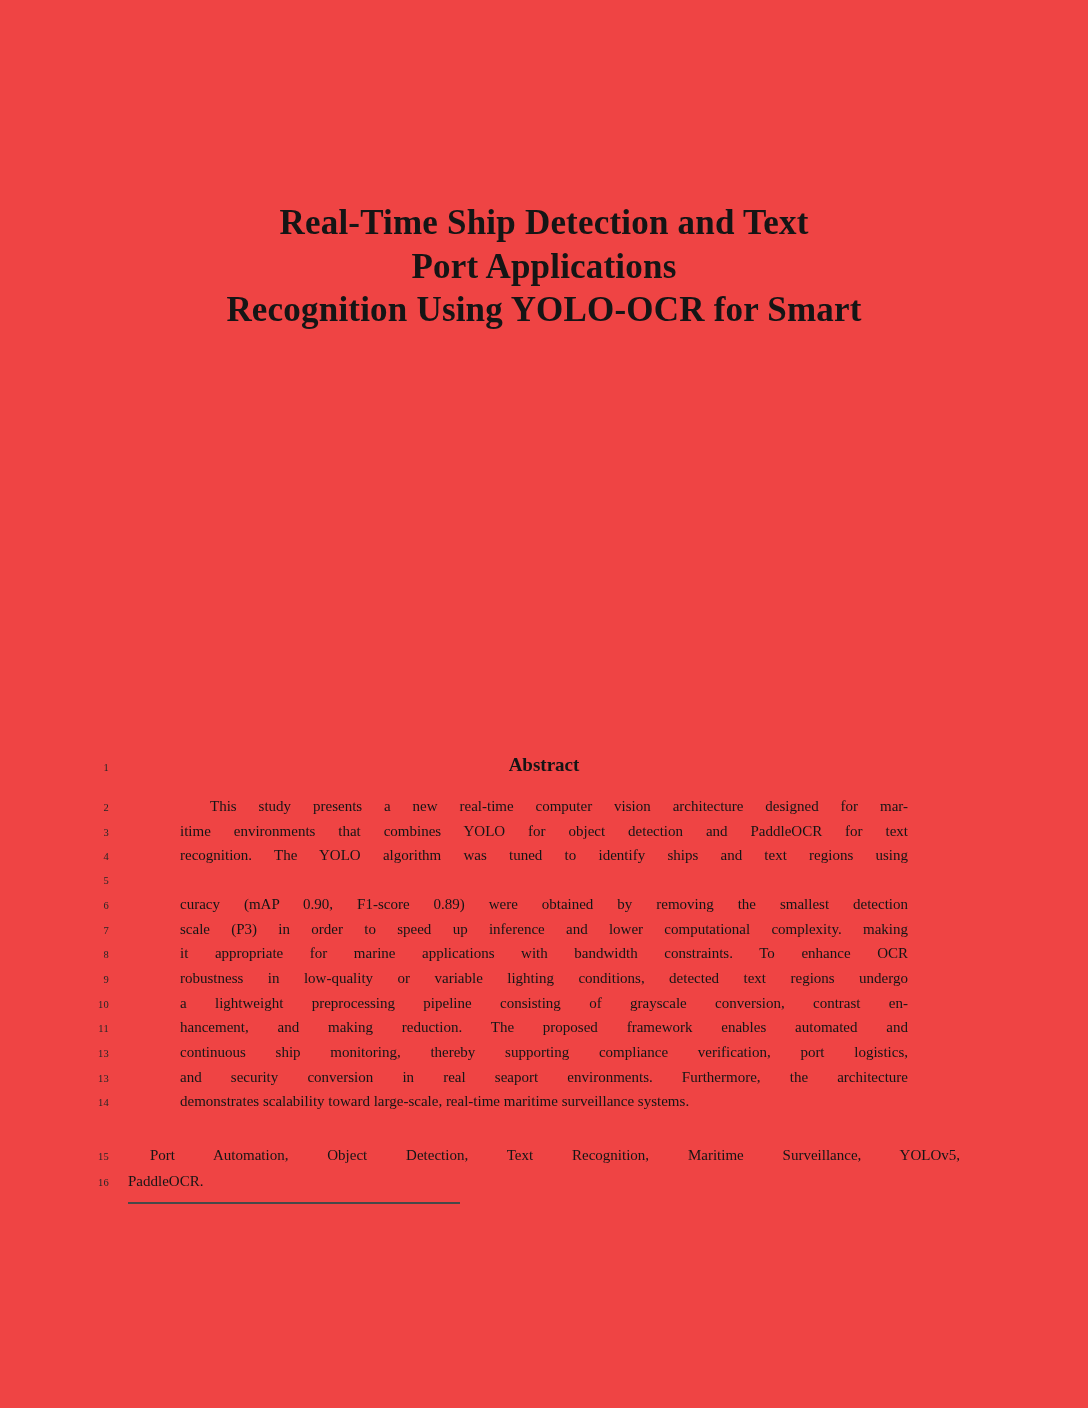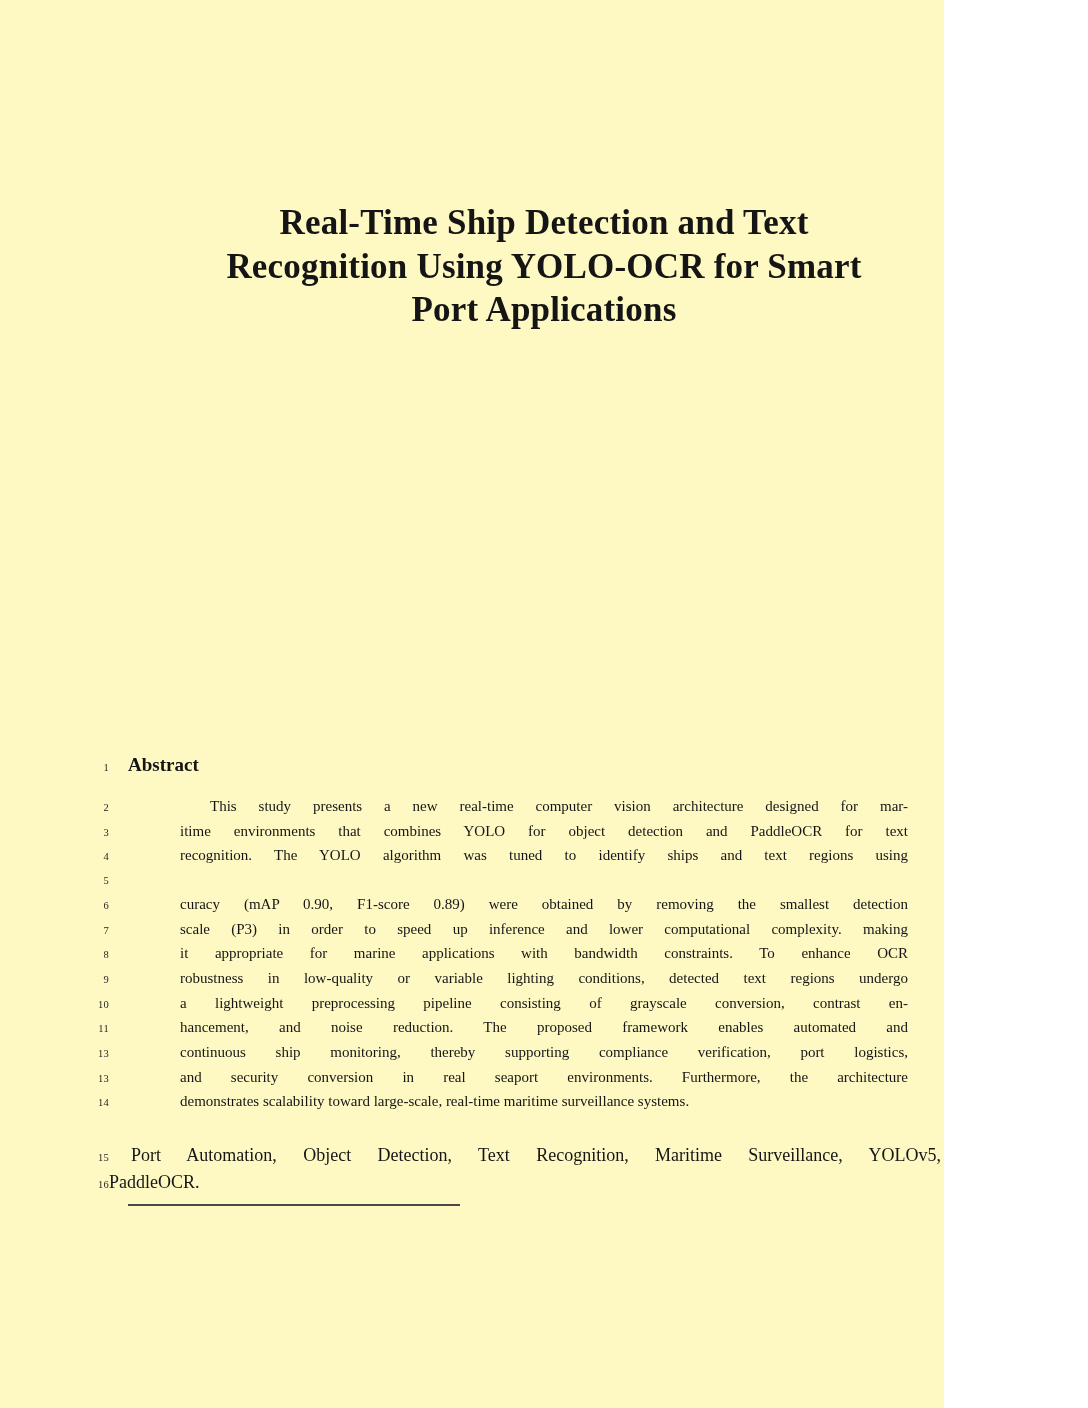--- a/index.html
+++ b/index.html
@@ -1,20 +1,20 @@
 <!DOCTYPE html>
 <html><head>
 <meta charset="utf-8">
 <style>
   html, body { margin: 0; padding: 0; background: #ffffff; }
   .page {
     position: relative;
-    width: 944px;
+    width: 1088px;
     height: 1408px;
-    background: #fef9c3;
+    background: #ef4444;
     font-family: "Liberation Serif", serif;
     color: #151515;
     overflow: hidden;
   }
 
   
   .title-block {
     position: absolute;
     top: 201px;
     left: 0;
@@ -44,57 +44,58 @@
     width: 109px;
     text-align: right;
     font-size: 10.5px;
     color: #262626;
     letter-spacing: 0.3px;
   }
   .abstract-heading-row { line-height: 26px; margin-bottom: 14px; }
   .abstract-heading {
     margin-left: 19px;
     width: 832px;
-    text-align: left;
+    text-align: center;
     font-weight: bold;
     font-size: 19px;
   }
   .abs-row { line-height: 23.7px; }
   .abs-text {
     margin-left: 71px;
     width: 728px;
     font-size: 15px;
   }
   .kw-block { margin-top: 28px; }
   .kw-row { line-height: 24px; }
   .kw-text {
+    margin-left: 19px;
     width: 832px;
-    font-size: 18px;
+    font-size: 15px;
   }
   .just { text-align: justify; text-align-last: justify; }
   .first-abs { text-indent: 30px; }
   .first-kw { text-indent: 22px; }
 
   .footnote-rule {
     margin-top: 7px;
     margin-left: 128px;
     width: 332px;
     height: 2px;
     background: #484848;
   }
 </style>
 </head>
 <body>
 
 <div class="page">
 
   <div class="title-block">
       <div class="title-line">Real-Time Ship Detection and Text</div>
+      <div class="title-line">Port Applications</div>
       <div class="title-line">Recognition Using YOLO-OCR for Smart</div>
-      <div class="title-line">Port Applications</div>
     </div>
 
   <div class="content-block">
 
     <div class="line-row abstract-heading-row">
       <span class="lnum">1</span>
       <span class="abstract-heading">Abstract</span>
     </div>
 
     <div id="abstract-lines">
@@ -128,21 +129,21 @@
         <div class="line-row abs-row">
           <span class="lnum">9</span>
           <span class="abs-text just">robustness in low-quality or variable lighting conditions, detected text regions undergo</span>
         </div>
         <div class="line-row abs-row">
           <span class="lnum">10</span>
           <span class="abs-text just">a lightweight preprocessing pipeline consisting of grayscale conversion, contrast en-</span>
         </div>
         <div class="line-row abs-row">
           <span class="lnum">11</span>
-          <span class="abs-text just">hancement, and noise reduction. The proposed framework enables automated and</span>
+          <span class="abs-text just">hancement, and making reduction. The proposed framework enables automated and</span>
         </div>
         <div class="line-row abs-row">
           <span class="lnum">13</span>
           <span class="abs-text just">continuous ship monitoring, thereby supporting compliance verification, port logistics,</span>
         </div>
         <div class="line-row abs-row">
           <span class="lnum">13</span>
           <span class="abs-text just">and security conversion in real seaport environments. Furthermore, the architecture</span>
         </div>
         <div class="line-row abs-row">

